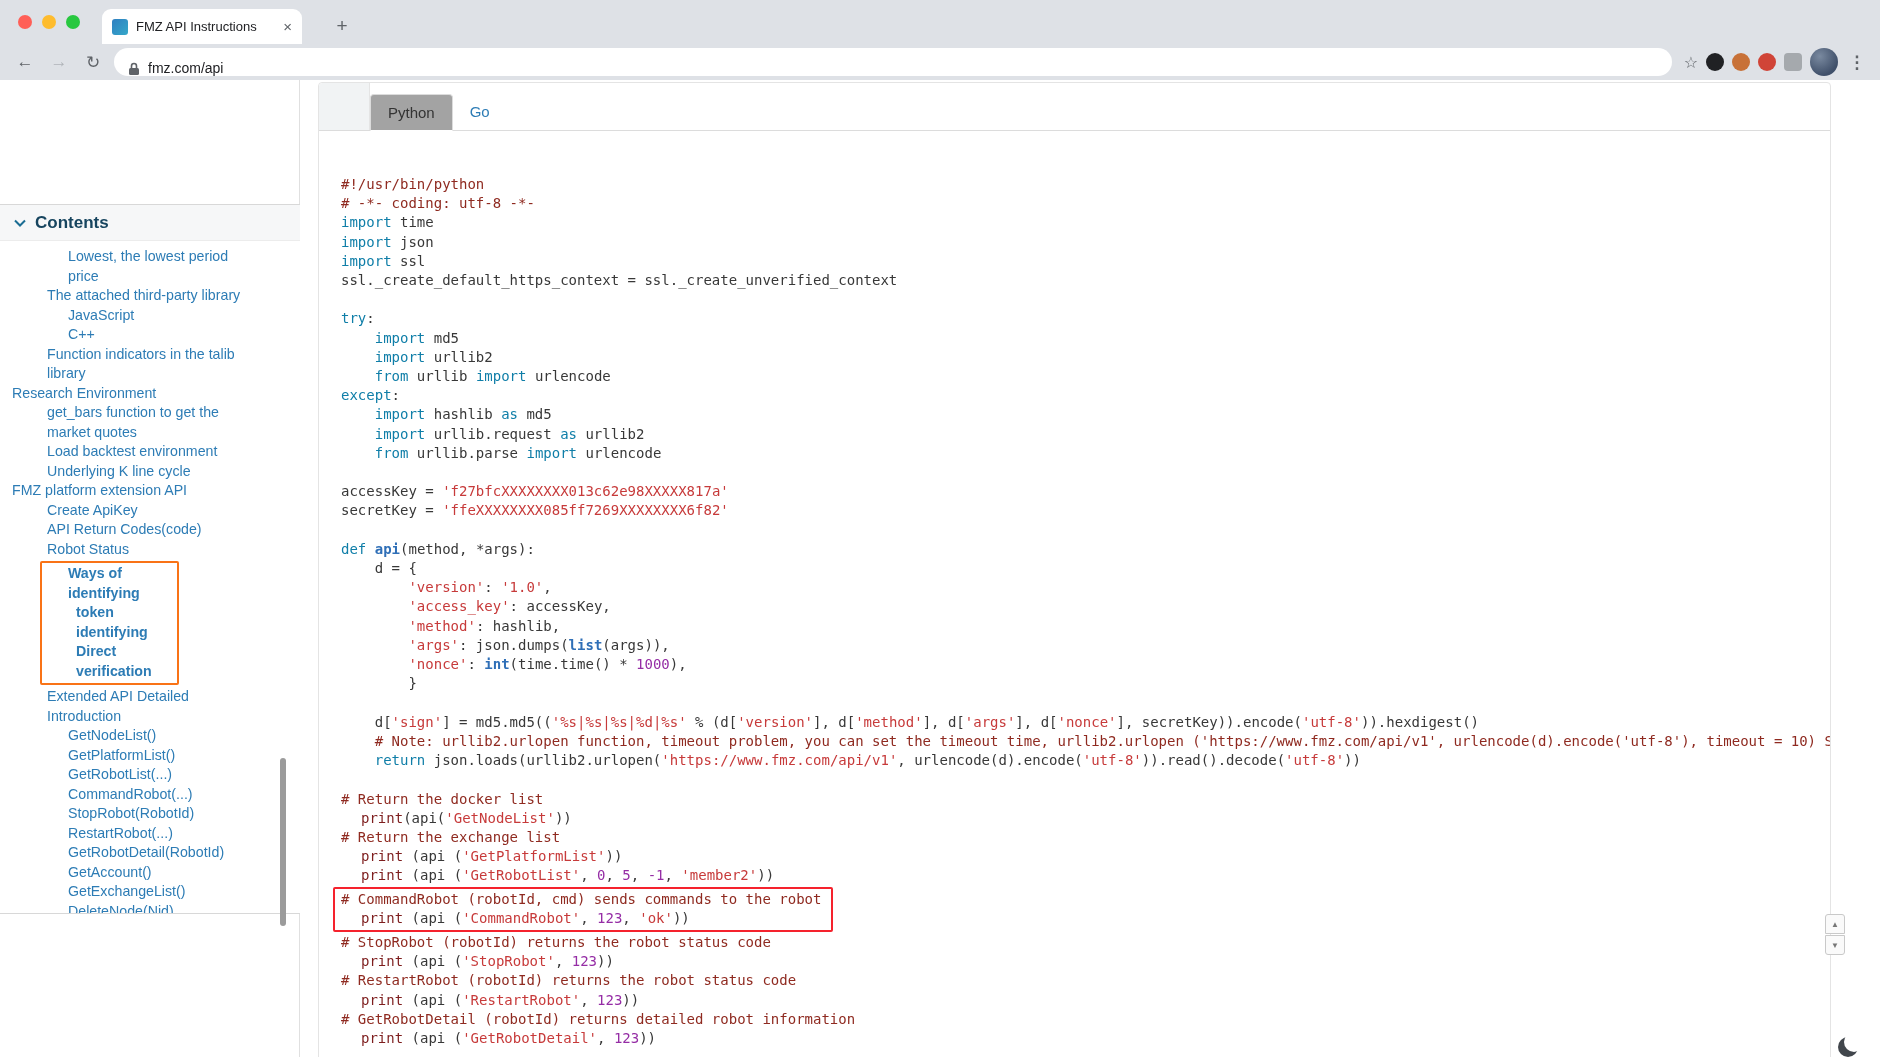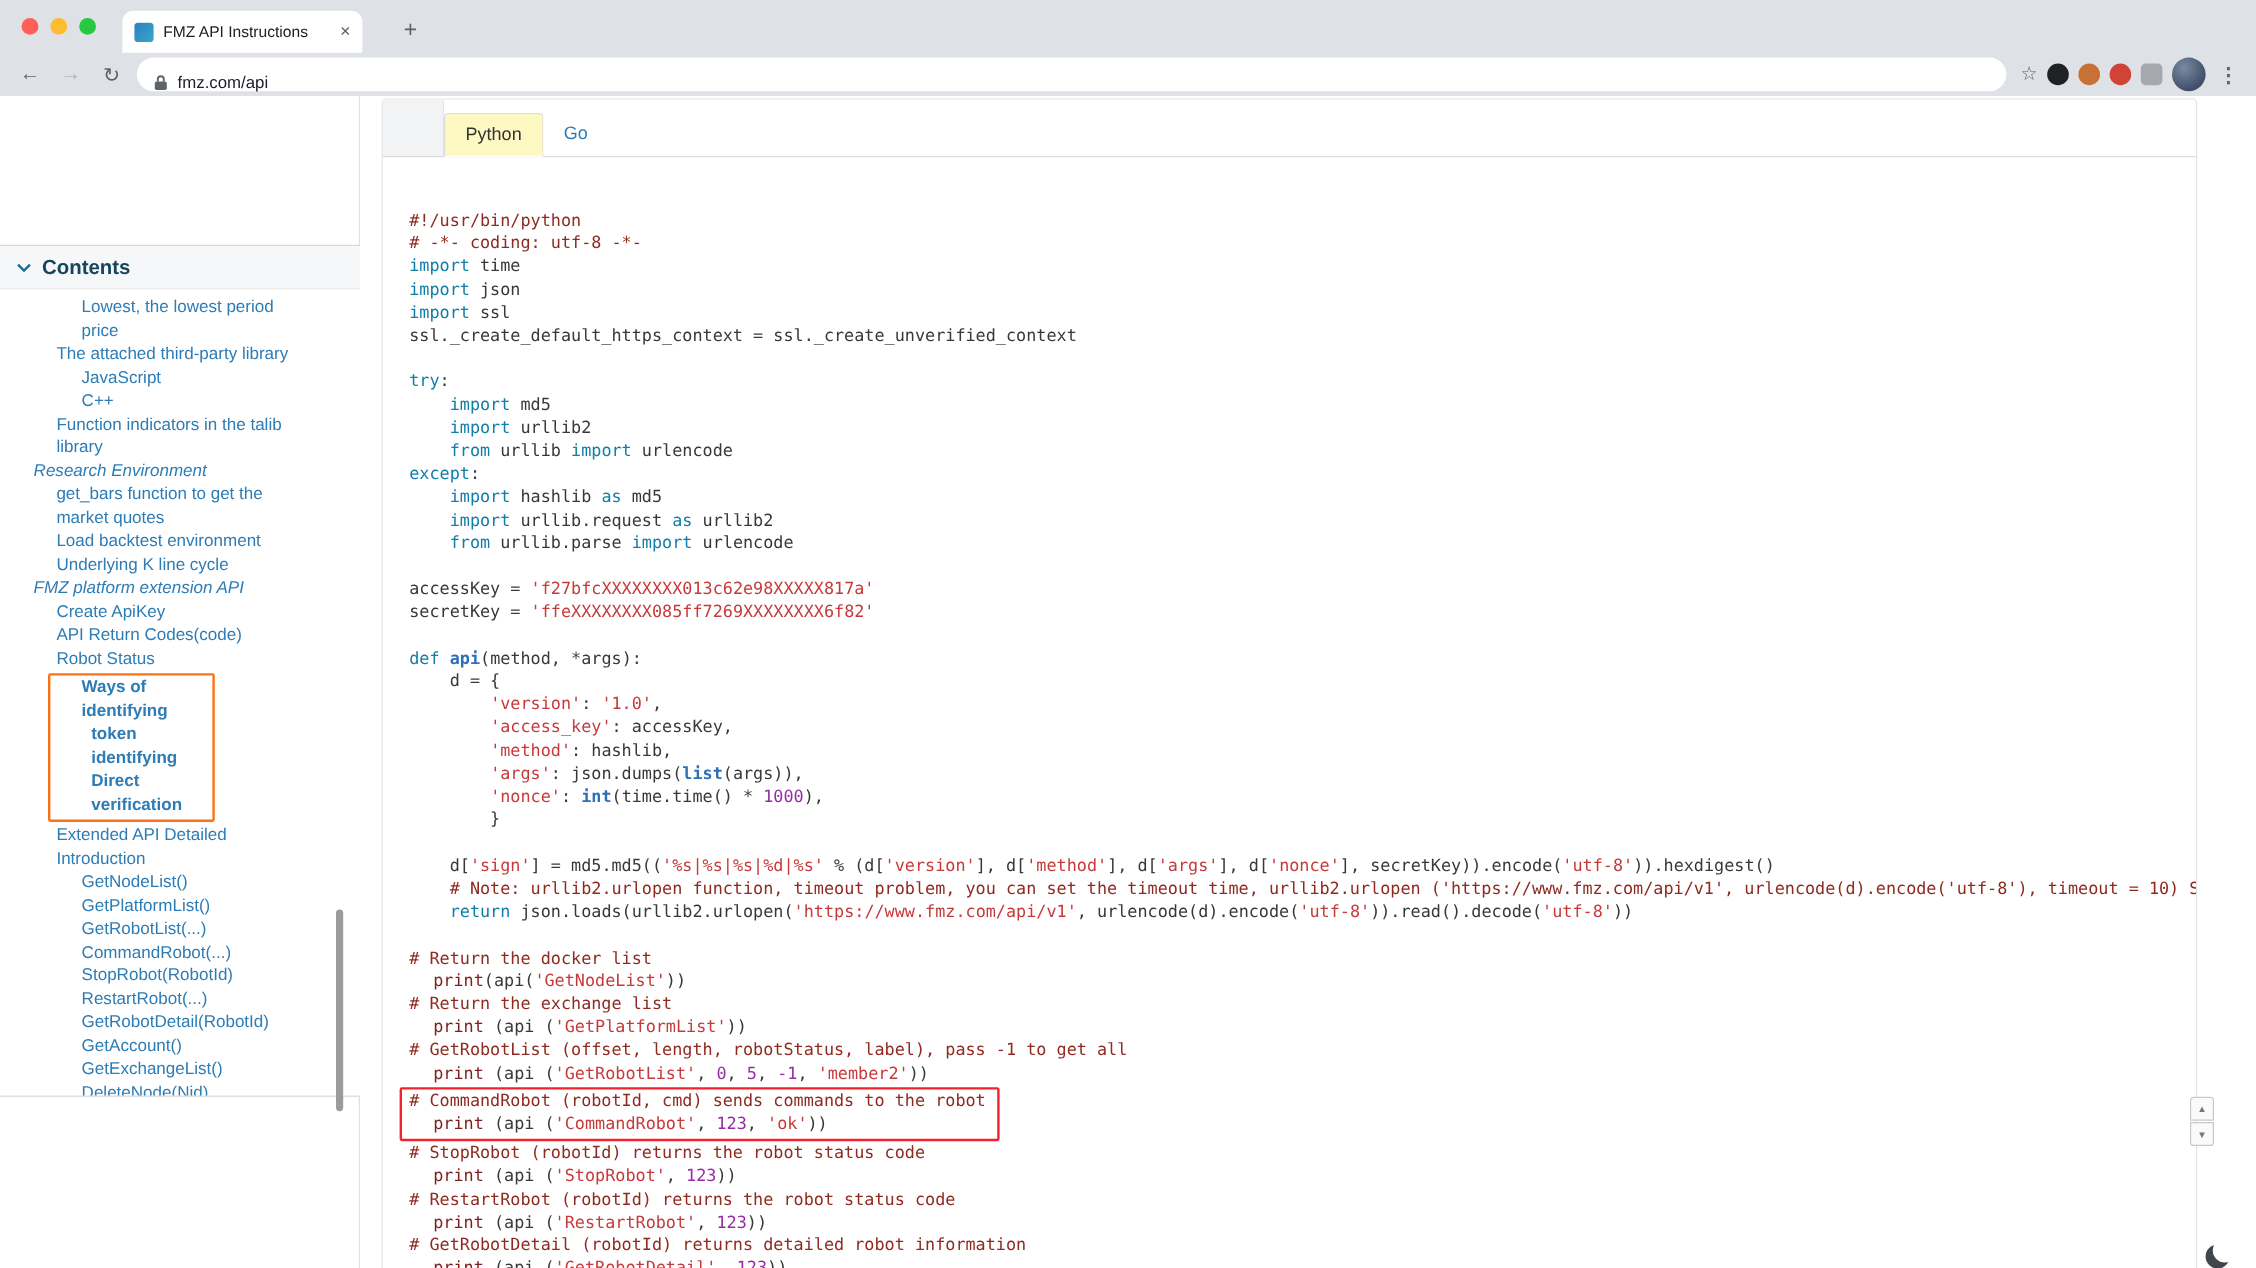--- a/index.html
+++ b/index.html
@@ -32,31 +32,31 @@
   .pagearea { position:absolute; left:0; top:80px; width:1880px; height:977px; background:#fff; }
 
   
   .sidebar { position:absolute; left:0; top:0; width:300px; height:977px; border-right:1px solid #e0e0e0; background:#fff; }
   .contents-panel { position:absolute; left:0; top:124px; width:300px; height:710px; border-top:1px solid #d8d8d8; border-bottom:1px solid #d8d8d8; overflow:hidden; background:#fff; }
   .contents-header { height:36px; background:#f6f7f8; border-bottom:1px solid #ececec; display:flex; align-items:center; gap:9px; padding:0 14px; }
   .contents-header .hdr-label { font-size:17px; font-weight:bold; color:#17455f; }
   .chev { width:12px; height:8px; }
   .toc { padding:6px 4px 6px 0; }
   .toc-item { display:block; font-size:14.2px; line-height:19.5px; color:#2d7cb5; text-decoration:none; white-space:pre-line; cursor:pointer; }
-  .lvl1 { padding-left:28px;font-style:italic; } .lvl2 { padding-left:47px; } .lvl3 { padding-left:68px; } .lvl4 { padding-left:76px; }
+  .lvl1 { padding-left:12px; } .lvl2 { padding-left:47px; } .lvl3 { padding-left:68px; } .lvl4 { padding-left:76px; }
   .toc-redbox { border:2px solid #f97316; border-radius:2px; margin:2px 0 2px 40px; width:139px; padding:1px 0 2px;font-weight:bold; }
   .toc-redbox .lvl3 { padding-left:26px; } .toc-redbox .lvl4 { padding-left:34px; }
   .side-scrollbar { position:absolute; left:280px; top:678px; width:6px; height:168px; border-radius:3px; background:#9b9b9b; }
 
   
   .card { position:absolute; left:318px; top:2px; width:1513px; height:1100px; background:#fff; border:1px solid #e4e4e4; border-radius:4px; overflow:hidden; }
   .tabrow { height:48px; border-bottom:1px solid #dcdcdc; display:flex; align-items:flex-end; }
   .tab-stub { width:51px; height:47px; background:#f1f3f4; border-right:1px solid #e4e4e4; border-radius:4px 0 0 0; align-self:flex-start; }
   .code-tab { height:37px; padding:0 17px; display:flex; align-items:center; font-size:15px; color:#2d7cb5; cursor:pointer; }
-  .code-tab.active { color:#333; background:#fef9c3; border:1px solid #dcdcdc; border-bottom:1px solid #fff; margin-bottom:-1px; border-radius:4px 4px 0 0; }
+  .code-tab.active { color:#333; background:#a3a3a3; border:1px solid #dcdcdc; border-bottom:1px solid #fff; margin-bottom:-1px; border-radius:4px 4px 0 0; }
   .codewrap { padding:44px 0 24px 22px; }
   .code-line { font-family:"DejaVu Sans Mono", monospace; font-size:14px; line-height:19.2px; white-space:pre; color:#333; }
   .tok-p { color:#383838; }
   .tok-c { color:#8f2a20; }
   .tok-s { color:#c73a3a; }
   .tok-k { color:#0f7ea8; }
   .tok-f { color:#2f6fb7;font-weight:bold; }
   .tok-n { color:#952da5; }
   .tok-pr { color:#7e1e1e;margin-left:20px; }
   .code-redbox { border:2px solid #f5222d; border-radius:2px; width:fit-content; padding:1px 10px 2px 6px; margin:1px 0 1px -8px; }
@@ -192,21 +192,20 @@
           <div class="code-line"><span class="tok-p">        }</span></div>
           <div class="code-line">&nbsp;</div>
           <div class="code-line"><span class="tok-p">    d[</span><span class="tok-s">'sign'</span><span class="tok-p">] = md5.md5((</span><span class="tok-s">'%s|%s|%s|%d|%s'</span><span class="tok-p"> % (d[</span><span class="tok-s">'version'</span><span class="tok-p">], d[</span><span class="tok-s">'method'</span><span class="tok-p">], d[</span><span class="tok-s">'args'</span><span class="tok-p">], d[</span><span class="tok-s">'nonce'</span><span class="tok-p">], secretKey)).encode(</span><span class="tok-s">'utf-8'</span><span class="tok-p">)).hexdigest()</span></div>
           <div class="code-line"><span class="tok-p">    </span><span class="tok-c"># Note: urllib2.urlopen function, timeout problem, you can set the timeout time, urllib2.urlopen ('https://www.fmz.com/api/v1', urlencode(d).encode('utf-8'), timeout = 10) Set ti</span></div>
           <div class="code-line"><span class="tok-p">    </span><span class="tok-k">return</span><span class="tok-p"> json.loads(urllib2.urlopen(</span><span class="tok-s">'https://www.fmz.com/api/v1'</span><span class="tok-p">, urlencode(d).encode(</span><span class="tok-s">'utf-8'</span><span class="tok-p">)).read().decode(</span><span class="tok-s">'utf-8'</span><span class="tok-p">))</span></div>
           <div class="code-line">&nbsp;</div>
           <div class="code-line"><span class="tok-c"># Return the docker list</span></div>
           <div class="code-line"><span class="tok-pr">print</span><span class="tok-p">(api(</span><span class="tok-s">'GetNodeList'</span><span class="tok-p">))</span></div>
           <div class="code-line"><span class="tok-c"># Return the exchange list</span></div>
           <div class="code-line"><span class="tok-pr">print</span><span class="tok-p"> (api (</span><span class="tok-s">'GetPlatformList'</span><span class="tok-p">))</span></div>
-          <div class="code-line"><span class="tok-c"># GetRobotList (offset, length, robotStatus, label), pass -1 to get all</span></div>
           <div class="code-line"><span class="tok-pr">print</span><span class="tok-p"> (api (</span><span class="tok-s">'GetRobotList'</span><span class="tok-p">, </span><span class="tok-n">0</span><span class="tok-p">, </span><span class="tok-n">5</span><span class="tok-p">, </span><span class="tok-n">-1</span><span class="tok-p">, </span><span class="tok-s">'member2'</span><span class="tok-p">))</span></div>
           <div class="code-redbox">
             <div class="code-line"><span class="tok-c"># CommandRobot (robotId, cmd) sends commands to the robot</span></div>
             <div class="code-line"><span class="tok-pr">print</span><span class="tok-p"> (api (</span><span class="tok-s">'CommandRobot'</span><span class="tok-p">, </span><span class="tok-n">123</span><span class="tok-p">, </span><span class="tok-s">'ok'</span><span class="tok-p">))</span></div>
           </div>
           <div class="code-line"><span class="tok-c"># StopRobot (robotId) returns the robot status code</span></div>
           <div class="code-line"><span class="tok-pr">print</span><span class="tok-p"> (api (</span><span class="tok-s">'StopRobot'</span><span class="tok-p">, </span><span class="tok-n">123</span><span class="tok-p">))</span></div>
           <div class="code-line"><span class="tok-c"># RestartRobot (robotId) returns the robot status code</span></div>
           <div class="code-line"><span class="tok-pr">print</span><span class="tok-p"> (api (</span><span class="tok-s">'RestartRobot'</span><span class="tok-p">, </span><span class="tok-n">123</span><span class="tok-p">))</span></div>
           <div class="code-line"><span class="tok-c"># GetRobotDetail (robotId) returns detailed robot information</span></div>

